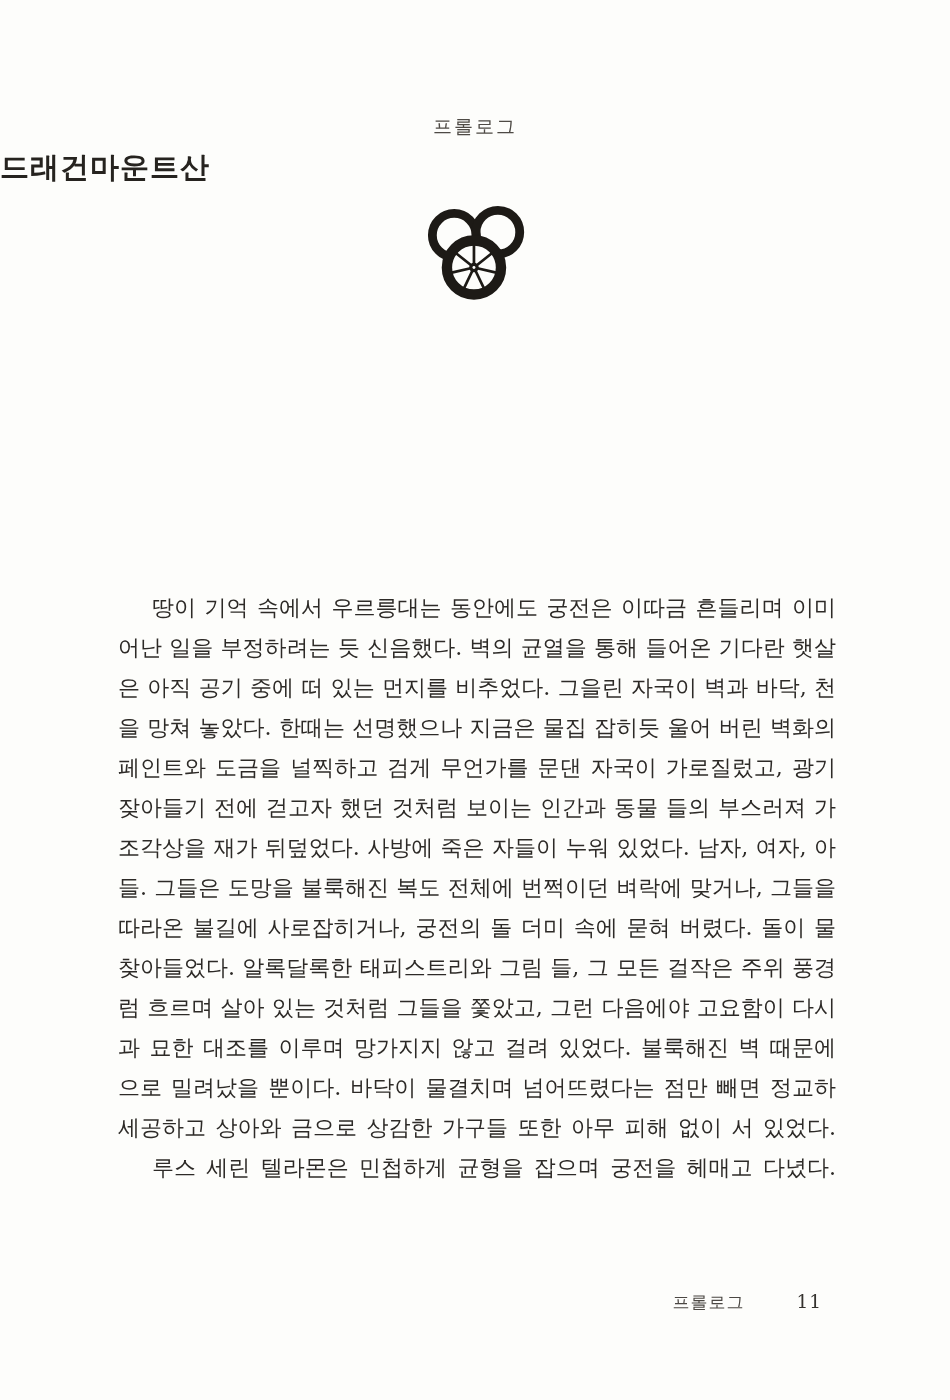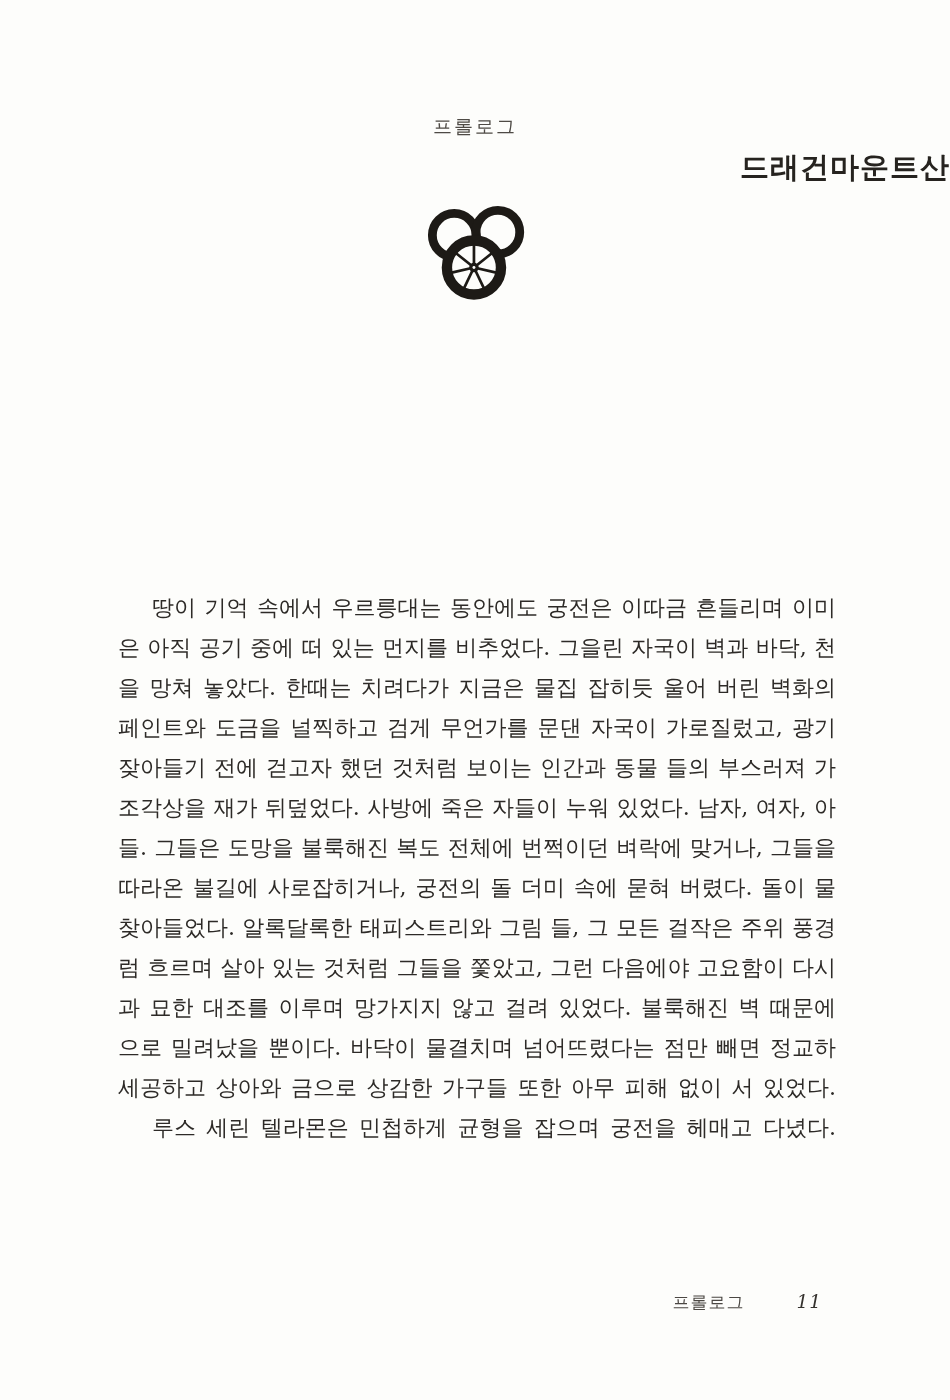--- a/index.html
+++ b/index.html
@@ -24,21 +24,21 @@
     text-align: center;
     font-size: 19px;
     letter-spacing: 2px;
     color: #4e4a45;
   }
   .chapter-title {
     position: absolute;
     top: 148px;
     left: 0;
     width: 100%;
-    text-align: right;
+    text-align: left;
     font-size: 29px;
     font-weight: 600;
     letter-spacing: 1px;
     margin: 0;
     color: #26231f;
   }
   .ornament-wrap {
     position: absolute;
     top: 202px;
     left: 0;
@@ -80,21 +80,20 @@
   }
   .running-title {
     font-size: 17px;
     letter-spacing: 1px;
     color: #4b4743;
   }
   .page-number {
     font-size: 18.5px;
     color: #35322e;
     letter-spacing: 1px;
-    font-style: italic;
   }
 </style>
 </head>
 <body>
 
 <div class="page">
 
   <div class="chapter-label">프롤로그</div>
 
   <h1 class="chapter-title">드래건마운트산</h1>
@@ -120,22 +119,23 @@
         <line x1="55" y1="63" x2="37.8" y2="49.3"></line>
       </g>
 
       <circle cx="55" cy="63" r="4.6" fill="#1d1a16"></circle>
       <circle cx="55" cy="63" r="1.4" fill="#fdfdfb"></circle>
     </svg>
   </div>
 
   <div class="body-text">
       <div class="line indent">땅이 기억 속에서 우르릉대는 동안에도 궁전은 이따금 흔들리며 이미 일</div>
+      <div class="line">어난 일을 부정하려는 듯 신음했다. 벽의 균열을 통해 들어온 기다란 햇살</div>
       <div class="line">은 아직 공기 중에 떠 있는 먼지를 비추었다. 그을린 자국이 벽과 바닥, 천장</div>
-      <div class="line">을 망쳐 놓았다. 한때는 치려다가 지금은 물집 잡히듯 울어 버린 벽화의</div>
+      <div class="line">을 망쳐 놓았다. 한때는 선명했으나 지금은 물집 잡히듯 울어 버린 벽화의</div>
       <div class="line">페인트와 도금을 널찍하고 검게 무언가를 문댄 자국이 가로질렀고, 광기가</div>
       <div class="line">잦아들기 전에 걷고자 했던 것처럼 보이는 인간과 동물 들의 부스러져 가는</div>
       <div class="line">조각상을 재가 뒤덮었다. 사방에 죽은 자들이 누워 있었다. 남자, 여자, 아이</div>
       <div class="line">들. 그들은 도망을 불룩해진 복도 전체에 번쩍이던 벼락에 맞거나, 그들을</div>
       <div class="line">따라온 불길에 사로잡히거나, 궁전의 돌 더미 속에 묻혀 버렸다. 돌이 물처</div>
       <div class="line">찾아들었다. 알록달록한 태피스트리와 그림 들, 그 모든 걸작은 주위 풍경</div>
       <div class="line">럼 흐르며 살아 있는 것처럼 그들을 쫓았고, 그런 다음에야 고요함이 다시</div>
       <div class="line">과 묘한 대조를 이루며 망가지지 않고 걸려 있었다. 불룩해진 벽 때문에 옆</div>
       <div class="line">으로 밀려났을 뿐이다. 바닥이 물결치며 넘어뜨렸다는 점만 빼면 정교하게</div>
       <div class="line">세공하고 상아와 금으로 상감한 가구들 또한 아무 피해 없이 서 있었다. 마</div>

